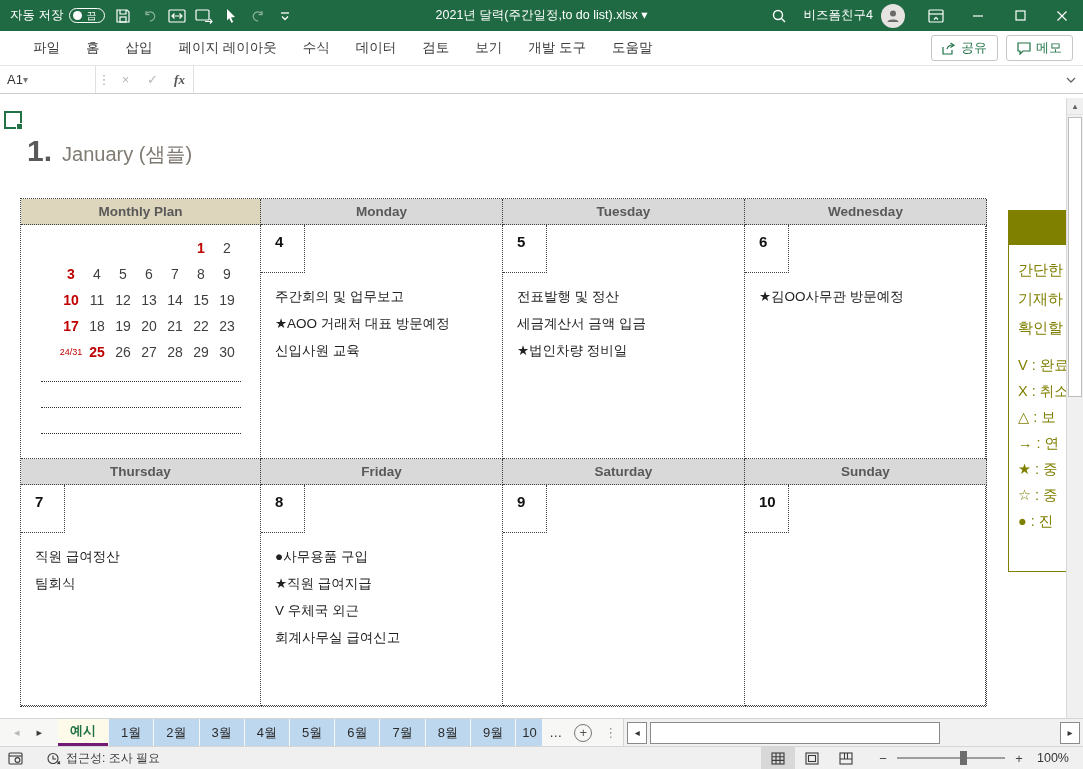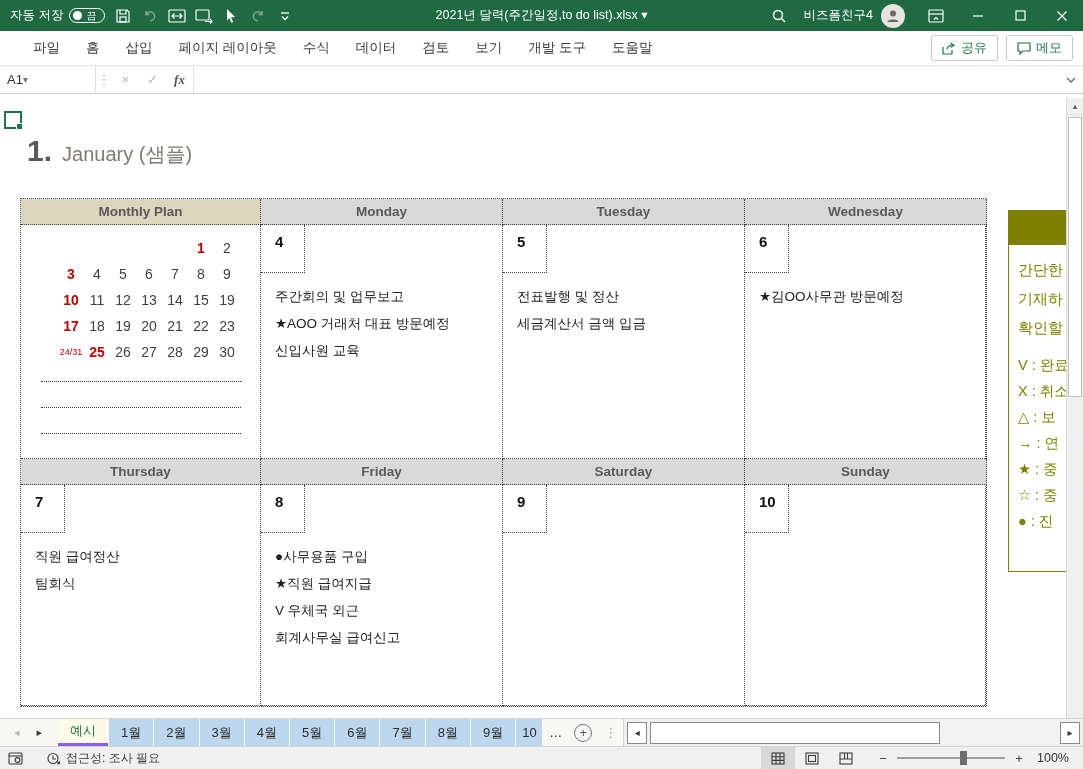--- a/index.html
+++ b/index.html
@@ -96,21 +96,21 @@
 
   
   .tabbar { height:28px; background:#f7f7f6; border-top:1px solid #d4d4d4; display:flex;
             align-items:stretch; flex:0 0 28px; font-size:13px; }
   .navarrows { display:flex; align-items:center; gap:17px; padding:0 16px 0 14px; }
   .nav { font-size:11px; color:#3c3c3c; }
   .nav.disabled { color:#b8b8b8; }
   .stabs { display:flex; align-items:stretch; }
   .stab { display:flex; align-items:center; padding:0 12px; margin-right:1px; white-space:nowrap; }
   .stab.month { background:#bdd7ee; color:#2b2b2b; }
-  .stab.active { background:#fdfae9; color:#1e7145; font-weight:400; border-bottom:3px solid #8b5cf6; }
+  .stab.active { background:#fdfae9; color:#1e7145; font-weight:700; border-bottom:3px solid #701a75; }
   .stab.partial { width:26px; padding:0 0 0 6px; overflow:hidden; }
   .overflow { display:flex; align-items:center; margin:0 4px 0 6px; color:#333; }
   .addsheet { align-self:center; width:18px; height:18px; border:1px solid #767676; border-radius:50%;
               display:flex; align-items:center; justify-content:center; color:#555; font-size:13px;
               margin:0 8px; }
   .tdots { display:flex; align-items:center; color:#999; margin:0 4px; }
   .hscroll { flex:1; background:#f1f1f1; border-left:1px solid #d4d4d4; display:flex;
              align-items:center; margin-left:2px; }
   .harrow { width:20px; height:22px; margin:0 3px; background:#fff; border:1px solid #8a8a8a;
             display:flex; align-items:center; justify-content:center; color:#333; font-size:10px; }
@@ -343,20 +343,21 @@
           <div class="task">주간회의 및 업무보고</div>
             <div class="task">★AOO 거래처 대표 방문예정</div>
             <div class="task">신입사원 교육</div>
         </div>
       </div>
       <div class="ccell">
         <div class="daybox">5</div>
         <div class="tasks">
           <div class="task">전표발행 및 정산</div>
             <div class="task">세금계산서 금액 입금</div>
+            <div class="task">★법인차량 정비일</div>
         </div>
       </div>
       <div class="ccell">
         <div class="daybox">6</div>
         <div class="tasks">
           <div class="task">★김OO사무관 방문예정</div>
         </div>
       </div>
 
       <div class="hdr day">Thursday</div>

